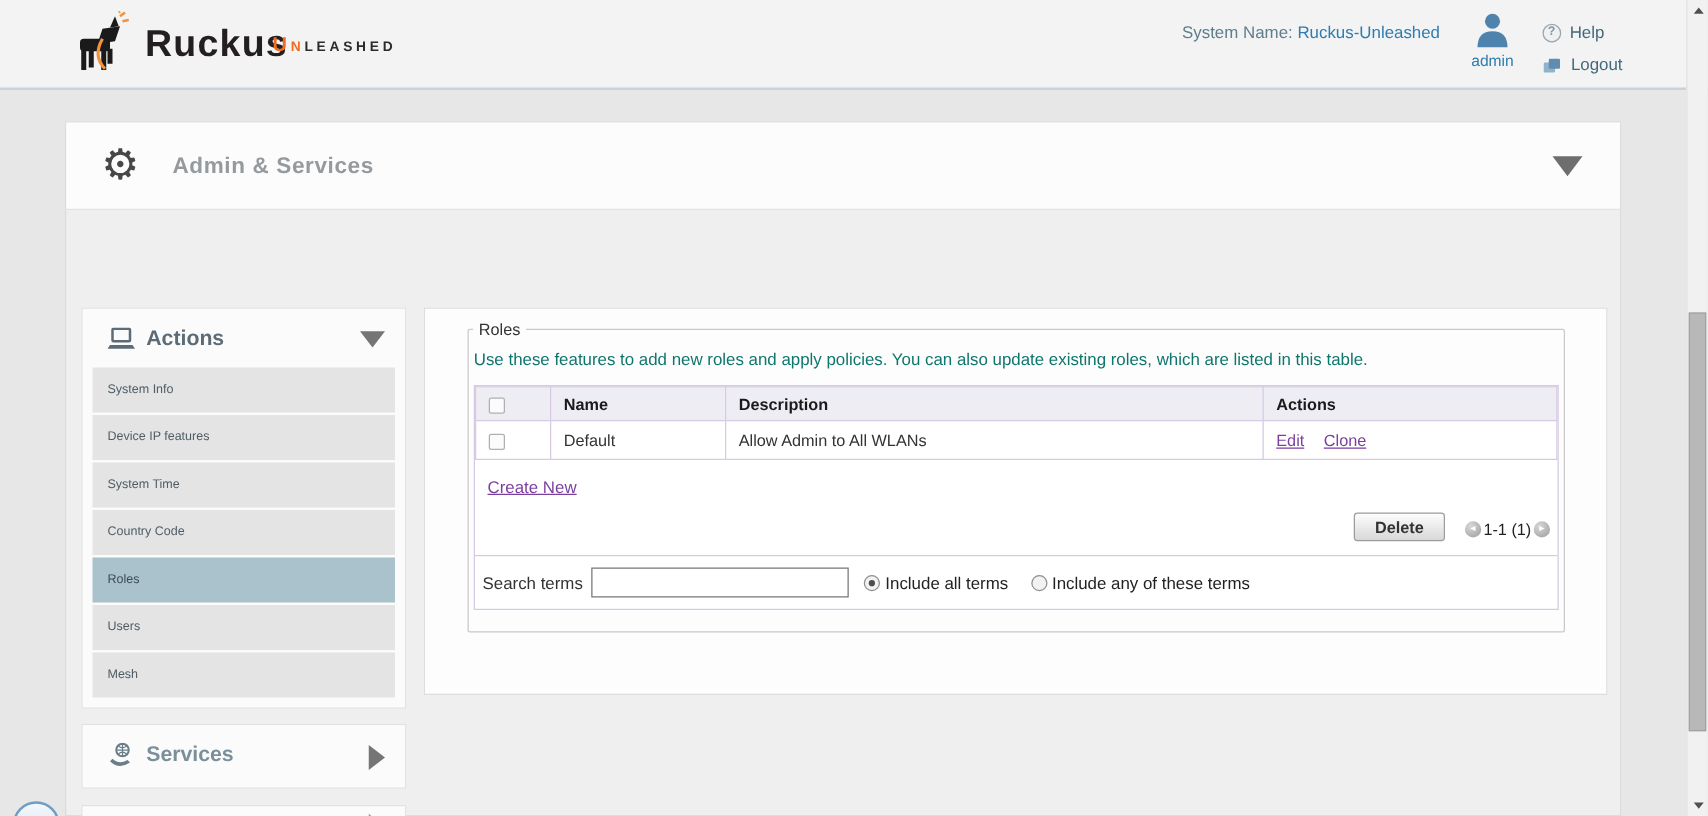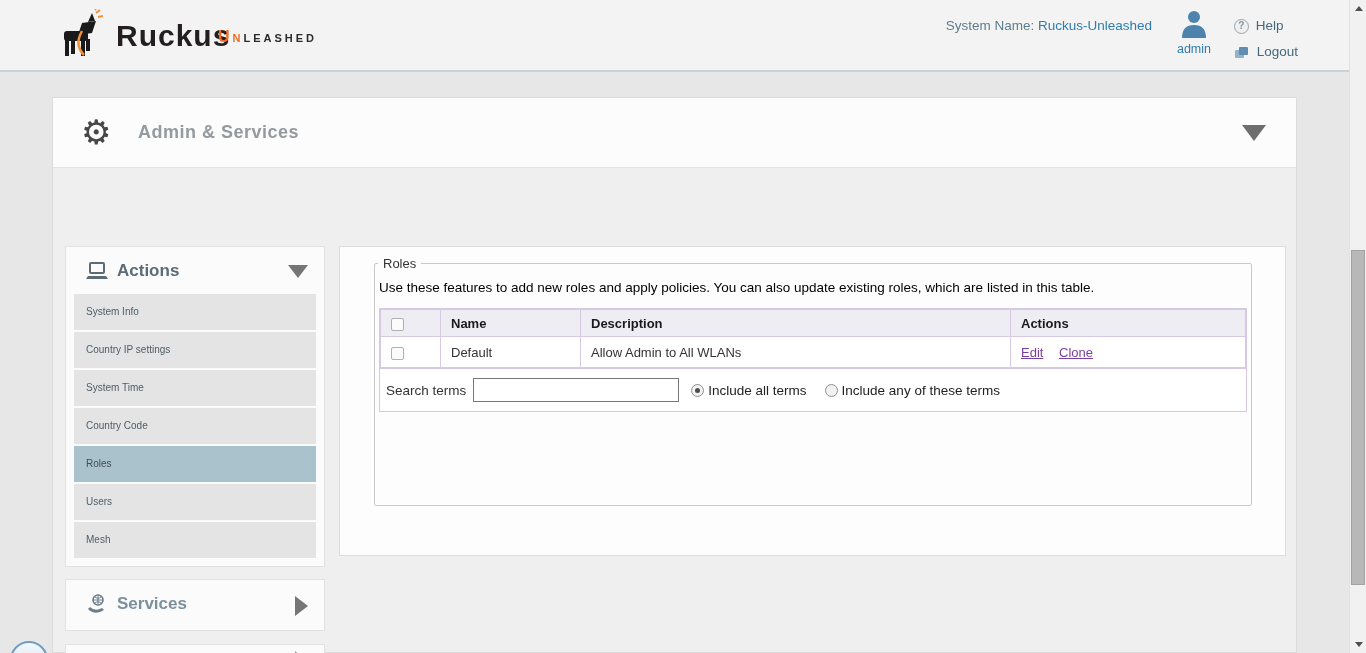--- a/index.html
+++ b/index.html
@@ -65,21 +65,21 @@
   .side-items { padding:0 8px; }
   .side-item { height:36px; line-height:36px; background:#e4e4e4; color:#4f5d66;
     padding-left:12px; margin-bottom:2px; font-size:10px; cursor:pointer; }
   .side-item.selected { background:#a9c2cc; color:#3d4d57; }
   
   .main-card { position:absolute; left:286px; top:148px; width:947px; height:310px;
     background:#fdfdfd; border:1px solid #dddddd; }
   fieldset.roles-fs { position:absolute; left:34px; top:9px; width:878px; height:250px;
     border:1px solid #c9c9c9; border-radius:2px; background:#fdfdfd; }
   fieldset.roles-fs legend { font-size:13px; color:#333; padding:0 5px; margin-left:3px; }
-  .intro { margin:9px 2px 13px 4px; font-size:13.5px; color:#000000; }
+  .intro { margin:9px 2px 13px 4px; font-size:13.5px; color:#0f766e; }
   .grid { margin:0 4px; border:1px solid #d5c9e4; background:#fff; }
   table.roles-table { width:100%; border-collapse:collapse; }
   table.roles-table th, table.roles-table td { border:1px solid #d5c9e4; font-size:13px; text-align:left; }
   table.roles-table th { background:#efedf4; font-weight:bold; color:#1a1a1a; height:27px; padding:0 10px; }
   table.roles-table td { height:31px; padding:0 10px; color:#333; background:#fff; }
   table.roles-table .col-cb { width:60px; }
   table.roles-table .col-name { width:140px; }
   table.roles-table .col-desc { width:430px; }
   .cb { display:inline-block; width:13px; height:13px; border:1px solid #b0b0b0; border-radius:2px;
     background:#fbfbfb; vertical-align:middle; cursor:pointer; }
@@ -174,21 +174,21 @@
     <div class="side-head">
       <svg width="22" height="18" viewBox="0 0 22 18">
         <rect x="4" y="1" width="14" height="10" rx="1" fill="none" stroke="#5c6b76" stroke-width="2"></rect>
         <path d="M2 14 h18 l2 3 h-22 z" fill="#5c6b76"></path>
       </svg>
       <span class="side-title">Actions</span>
       <span class="tri-down-sm"></span>
     </div>
     <div class="side-items">
       <div class="side-item">System Info</div>
-      <div class="side-item">Country IP settings</div>
+      <div class="side-item">Device IP features</div>
       <div class="side-item">System Time</div>
       <div class="side-item">Country Code</div>
       <div class="side-item selected">Roles</div>
       <div class="side-item">Users</div>
       <div class="side-item">Mesh</div>
     </div>
   </div>
 
   <div class="side-card card-services">
     <div class="side-head">
@@ -225,20 +225,33 @@
             <td>Default</td>
             <td>Allow Admin to All WLANs</td>
             <td class="actions-cell">
               <a class="plink">Edit</a>
               <a class="plink">Clone</a>
             </td>
           </tr>
         </tbody>
           </table>
 
+        <div class="toolbar">
+          <a class="plink create-new">Create New</a>
+          <button class="delete-btn">Delete</button>
+          <div class="pager">
+            <span class="pager-circle">
+                <span>◄</span>
+              </span>
+            <span>1-1 (1)</span>
+            <span class="pager-circle">
+                <span>►</span>
+              </span>
+          </div>
+        </div>
 
         <div class="search-row">
           <span>Search terms</span>
           <input type="text" value="" style="">
           <span class="radio on ml12"></span>
           <span class="radio-lbl">Include all terms</span>
           <span class="radio ml18"></span>
           <span class="radio-lbl">Include any of these terms</span>
         </div>
       </div>

